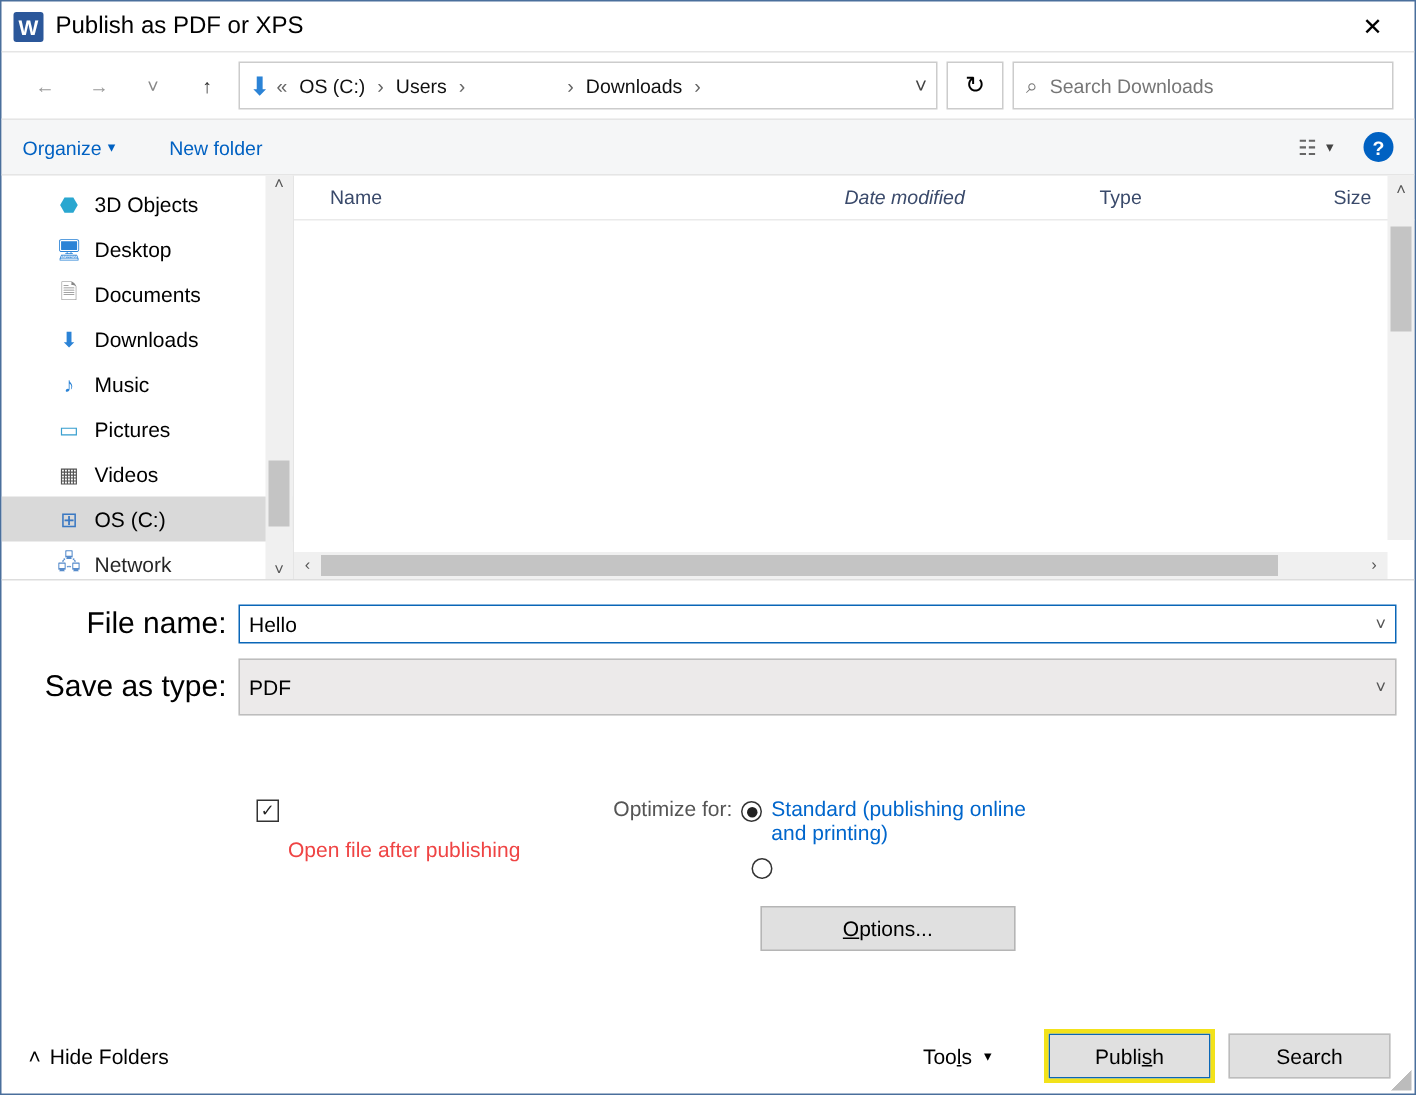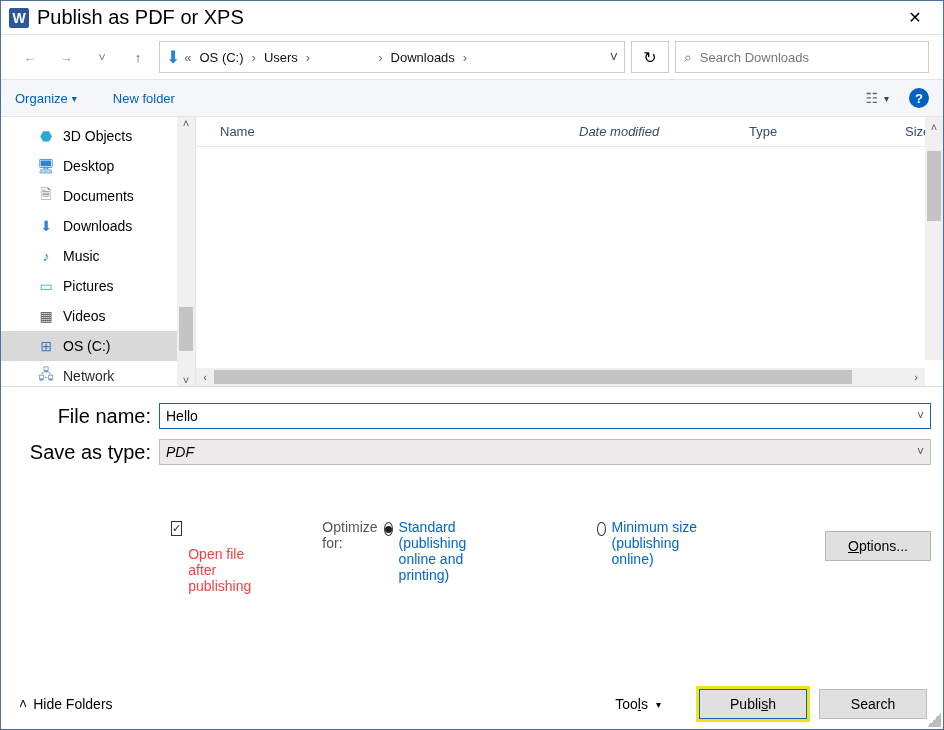--- a/index.html
+++ b/index.html
@@ -24,21 +24,21 @@
     border-bottom: 1px solid #e5e5e5;
   }
   .app-icon {
     width: 20px; height: 20px;
     background: #2b579a;
     border-radius: 2px;
     display: flex; align-items: center; justify-content: center;
     color: #fff; font-weight: bold; font-size: 14px;
     margin-right: 8px;
   }
-  .title-text { font-size: 20px; }
+  .title-text { font-size: 16px; }
   .close-btn {
     margin-left: auto;
     width: 44px; height: 30px;
     display: flex; align-items: center; justify-content: center;
     font-size: 16px;
   }
 
   
   .navbar {
     display: flex;
@@ -172,21 +172,21 @@
     border-left: 1px solid #e5e5e5;
   }
   .fl-header {
     height: 30px;
     display:flex;
     align-items:center;
     color:#3a4a6b;
     font-size:13px;
     border-bottom: 1px solid #eaeaea;
   }
-  .fl-header .col { padding: 0 16px; }
+  .fl-header .col { padding: 0 0; }
   .col-name { flex: 1; padding-left: 24px !important; }
   .col-date { width: 170px; font-style: italic; }
   .col-type { width: 156px; }
   .col-size { width: 54px; }
   .fl-body {
     flex:1;
     height: 214px;
   }
   .fl-right-scroll {
     position:absolute; right:0; top:0; bottom:26px; width:18px;
@@ -229,26 +229,26 @@
     flex:1;
     height: 26px;
     border:1px solid #0a66b7;
     padding: 2px 6px;
     font-size:14px;
     display:flex; align-items:center; justify-content:space-between;
     background:#fff;
   }
   .type-sel {
     flex:1;
-    height:26px;
+    height:38px;
     border:1px solid #bdbdbd;
     background:#eceaea;
     padding:2px 6px;
     font-size:14px;
-    display:flex; align-items:center; justify-content:space-between;font-style:italic;
+    display:flex; align-items:center; justify-content:space-between;
   }
   .dd {
     color:#555; font-size:12px;
   }
 
   .opts {
     display:flex;
     margin-top: 54px;
     padding-left: 158px;
     gap: 62px;
@@ -257,21 +257,21 @@
     display:flex; align-items:flex-start; gap:6px;
     font-size:14px;
   }
   .chk .box {
     width:15px; height:15px; border:1px solid #333;
     display:flex; align-items:center; justify-content:center;
     font-size:11px; color:#222; margin-top:2px;
   }
   .chk .label { color:#ef4444;margin-top:27px; }
   .opt-right {
-    display:flex; flex-direction:row; gap:6px;
+    display:flex; flex-direction:column; gap:6px;
   }
   .opt-line {
     display:flex; align-items:flex-start; gap:6px;
     font-size:14px;
   }
   .opt-line .txt-gray { color:#555; }
   .radio {
     width:14px; height:14px; border-radius:50%;
     border:1px solid #333;
     display:inline-flex; align-items:center; justify-content:center;
@@ -478,21 +478,20 @@
     </div>
 
     <div class="opt-right">
       <div class="opt-line">
         <span class="txt-gray">Optimize for:</span>
         <span class="radio sel"></span>
         <span class="radio-label">Standard (publishing online and printing)</span>
       </div>
       <div class="opt-line" style="margin-left:92px">
         <span class="radio"></span>
-        <span class="radio-label">Minimum size (publishing online)</span>
       </div>
       <div class="options-btn">
           <span class="u">O</span>
           <span>ptions...</span>
         </div>
     </div>
   </div>
 </div>
 
 <div class="footer">

